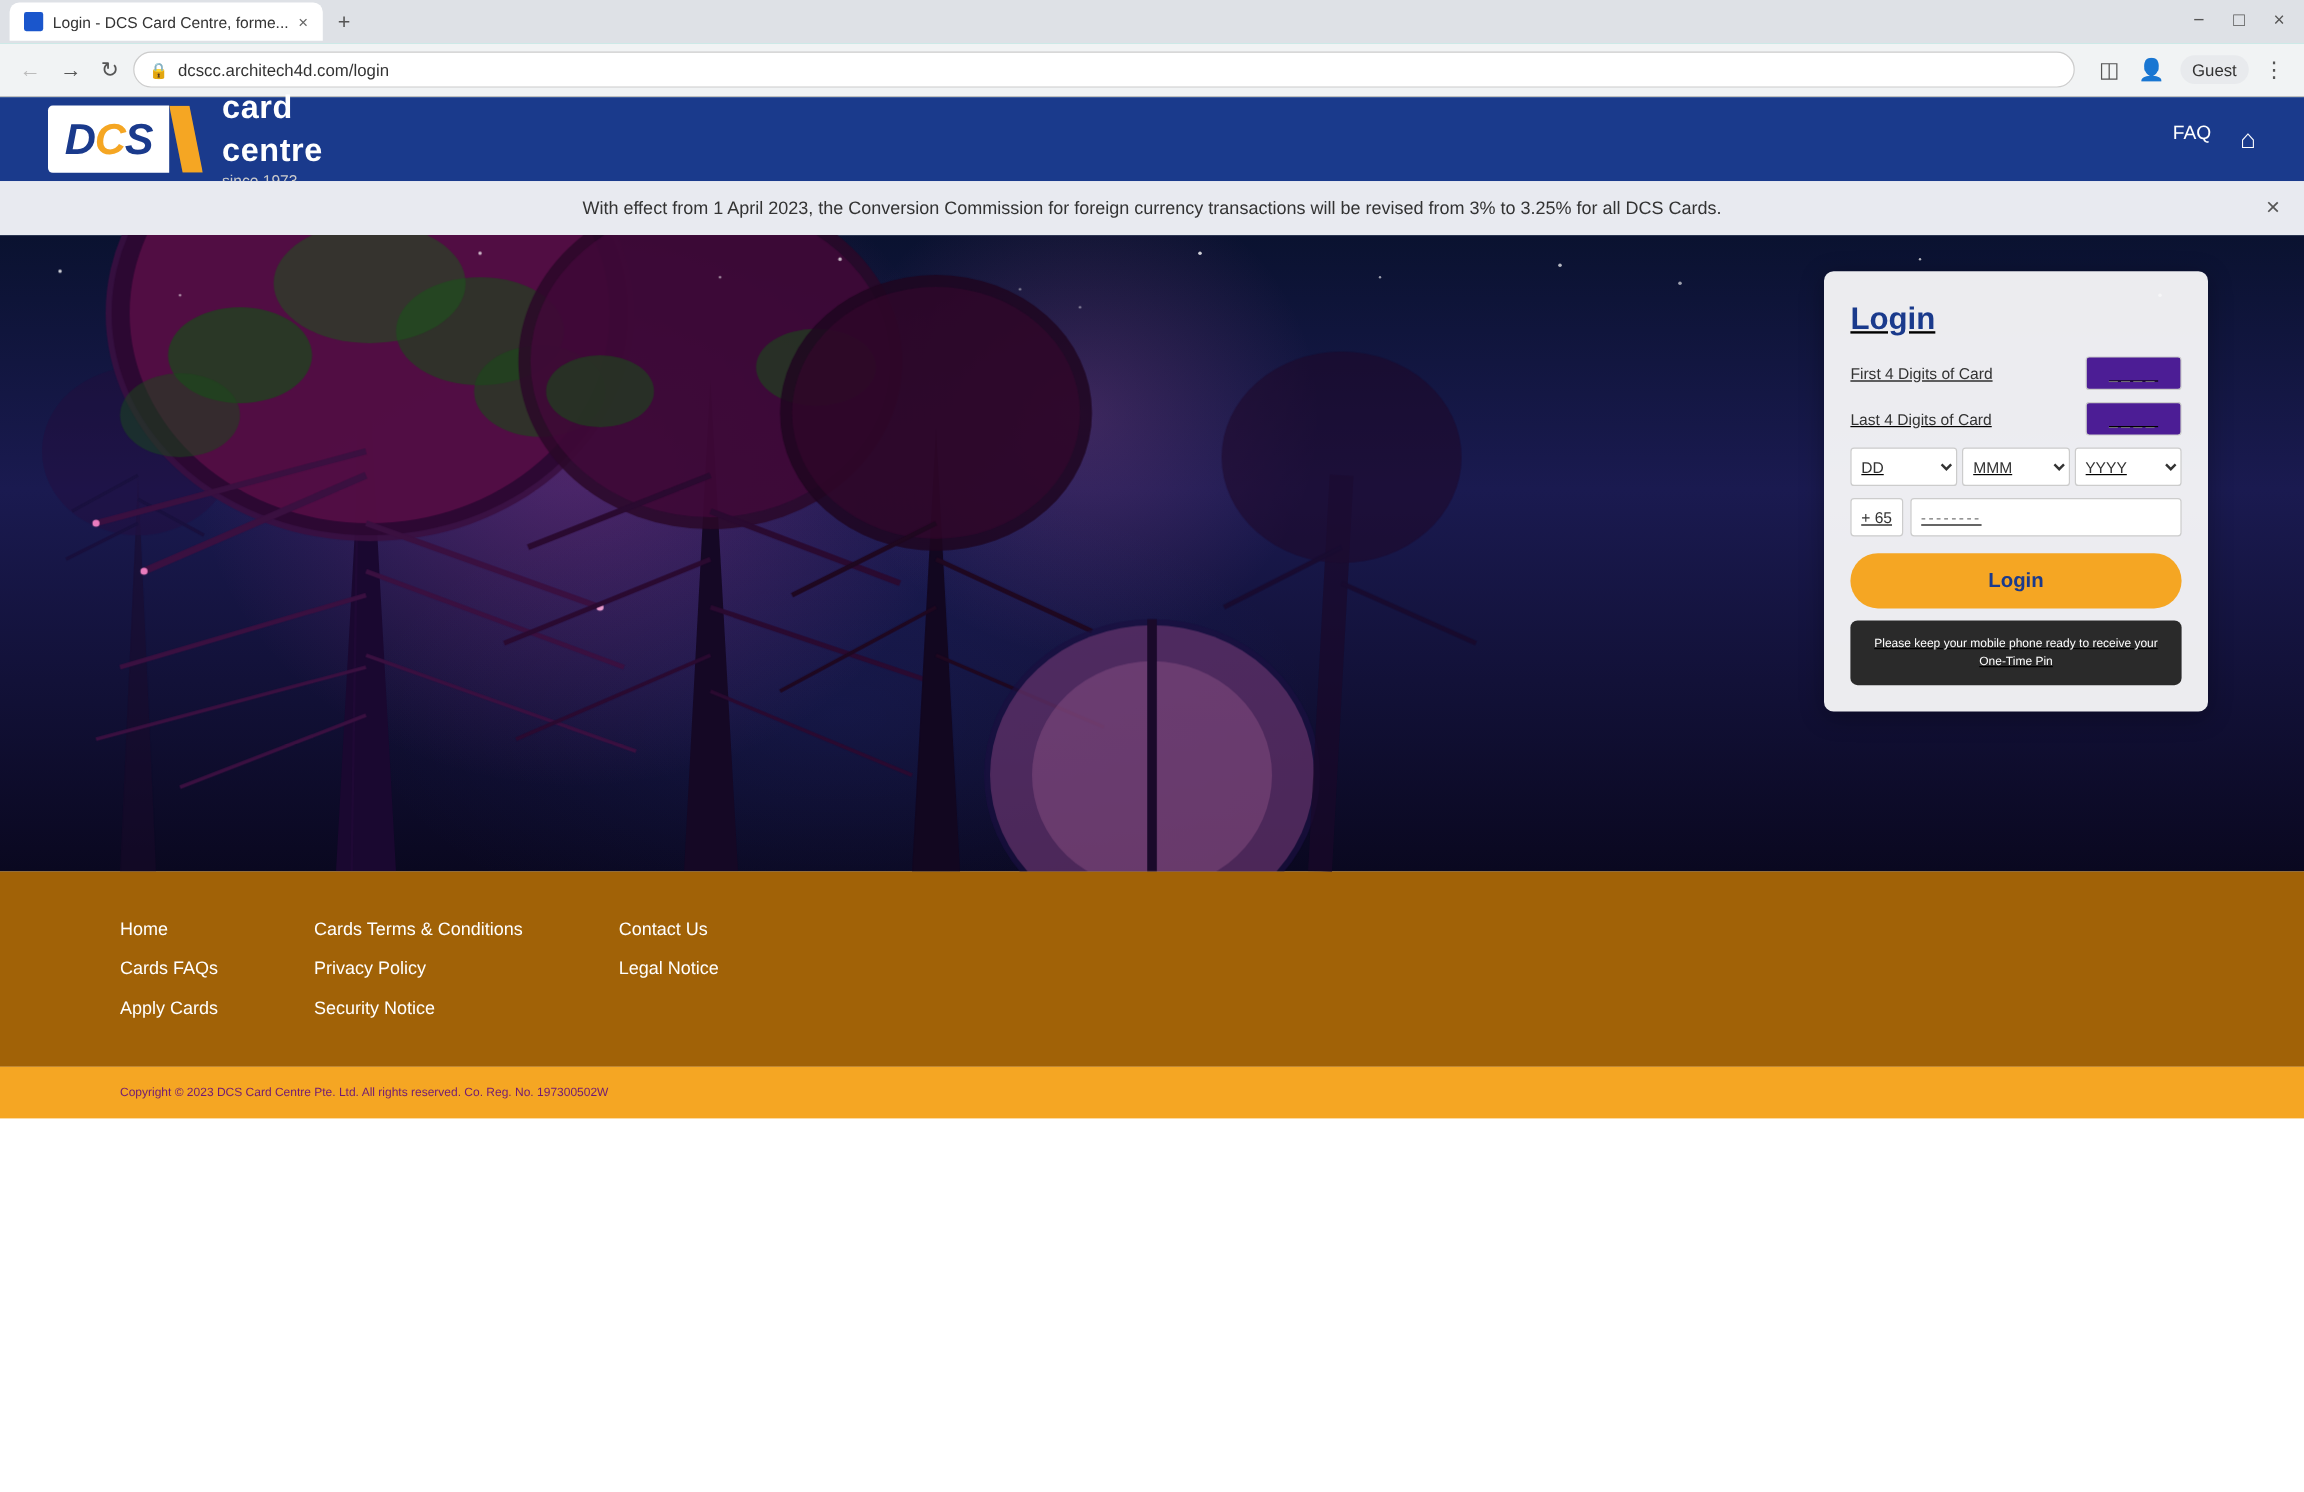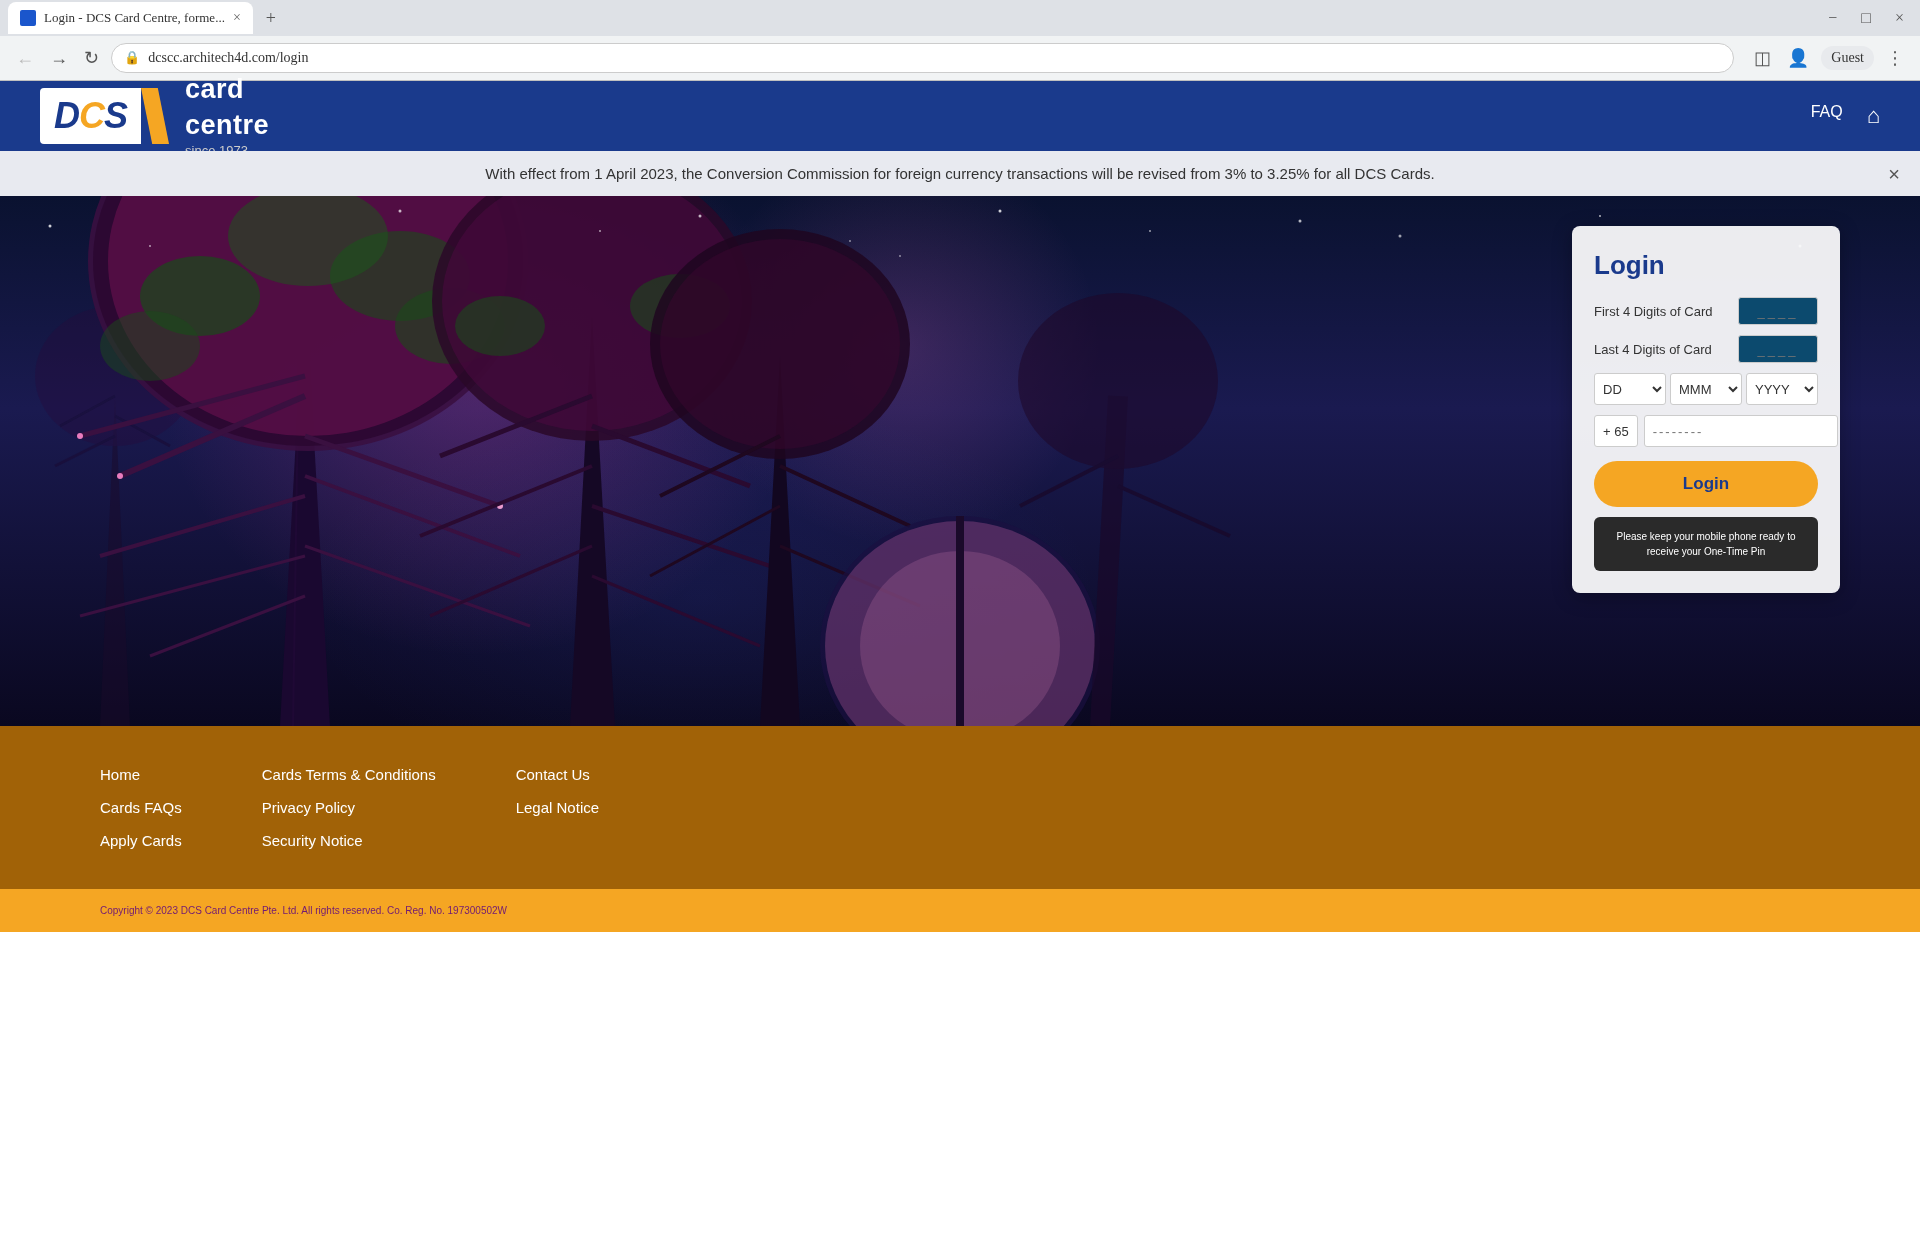--- a/index.html
+++ b/index.html
@@ -2,21 +2,20 @@
 <html><head>
   <meta charset="utf-8">
   <style>
     * { margin: 0; padding: 0; box-sizing: border-box; }
     body { font-family: Arial, sans-serif; width: 1920px; min-height: 1243px; overflow-x: hidden; }
 
     
     .browser-chrome {
       background: #14b8a6;
       border-bottom: 1px solid #c0c0c0;
-      font-family: Liberation Serif, serif;
     }
     .tab-bar {
       display: flex;
       align-items: center;
       height: 36px;
       padding: 0 8px;
       background: #dee1e6;
     }
     .tab {
       display: flex;
@@ -176,25 +175,26 @@
       height: 530px;
       overflow: hidden;
       background: #1a2a4a;
     }
 
     
     .login-card {
       position: absolute;
       right: 80px;
       top: 30px;
-      width: 268px;
+      width: 320px;
       background: rgba(255,255,255,0.92);
       border-radius: 8px;
       padding: 24px 22px 22px;
       box-shadow: 0 4px 20px rgba(0,0,0,0.3);
+      text-decoration: underline;
     }
     .login-title {
       font-size: 26px;
       font-weight: 700;
       color: #1a3a8c;
       margin-bottom: 16px;
     }
     .login-field {
       display: flex;
       align-items: center;
@@ -209,21 +209,21 @@
     .login-field-input {
       width: 80px;
       height: 28px;
       border: 1px solid #ccc;
       border-radius: 3px;
       padding: 0 6px;
       font-size: 13px;
       text-align: center;
       letter-spacing: 3px;
       color: #aaa;
-      background: #0c4a6e;
+      background: #4c1d95;
     }
     .dob-row {
       display: flex;
       gap: 4px;
       margin-bottom: 10px;
     }
     .dob-select {
       flex: 1;
       height: 32px;
       border: 1px solid #ccc;

